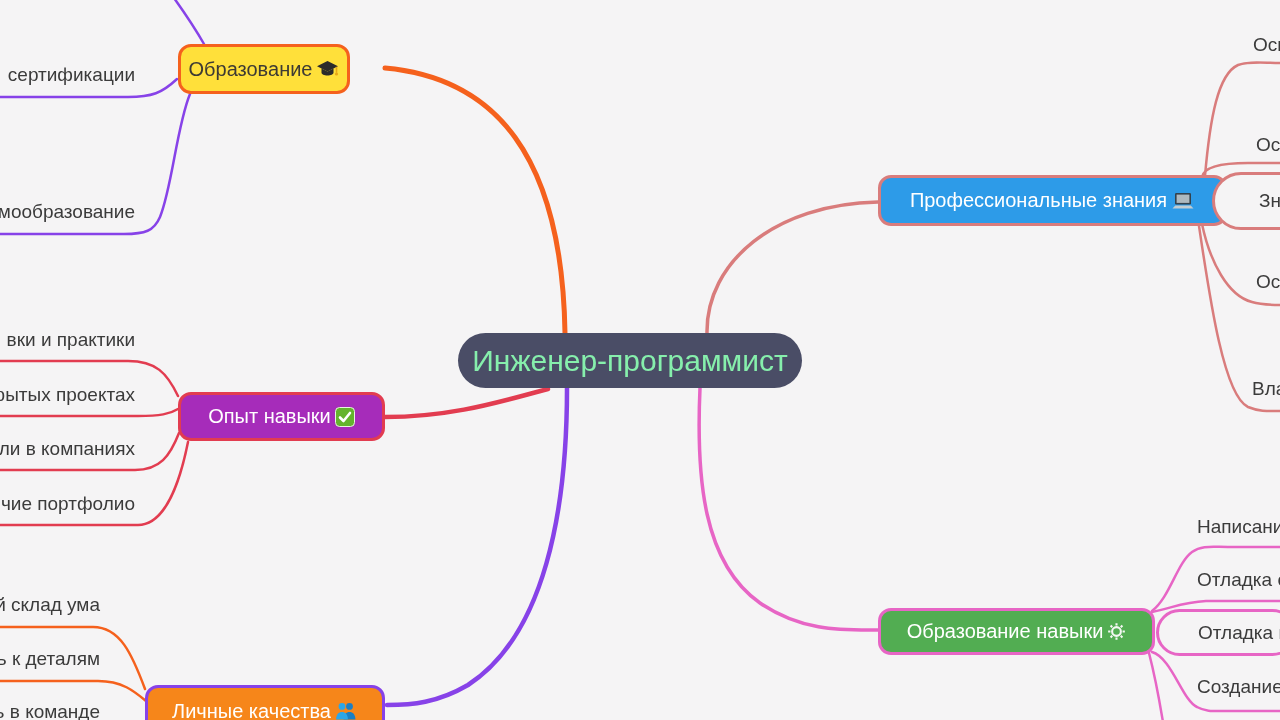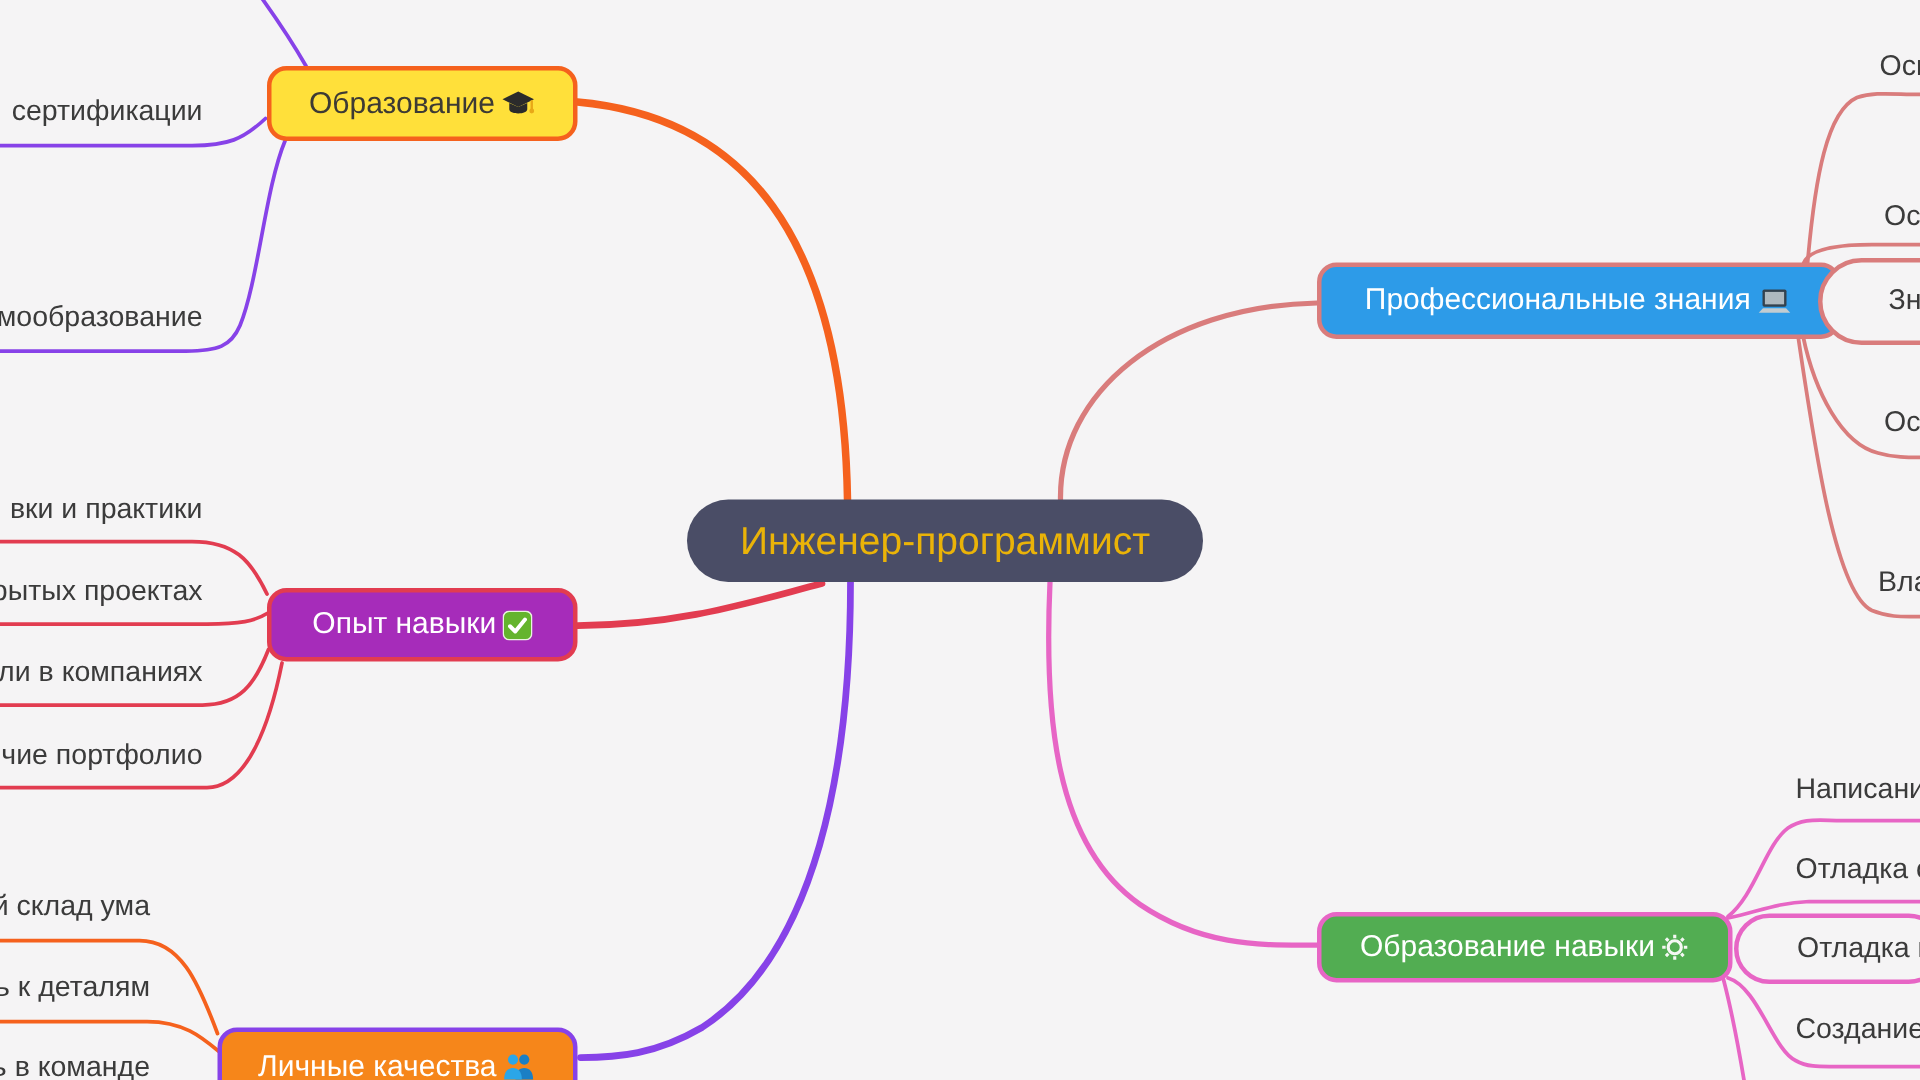--- a/index.html
+++ b/index.html
@@ -20,21 +20,21 @@
   }
   #links{position:absolute; left:0; top:0;}
   .node{
     position:absolute; display:flex; align-items:center; justify-content:center;
     gap:4px; white-space:nowrap; box-sizing:border-box;
     border-radius:13px; font-size:20px; color:#fff;
   }
   .node .lbl{display:inline-block;}
   .node-root{
     background:var(--root-fill); border:none; border-radius:28px;
-    font-size:26px; color:#eab308;
+    font-size:30px; color:#86efac;
   }
   .node-edu{background:var(--edu-fill); border:3px solid var(--edu-border); color:#3d3a34;}
   .node-exp{background:var(--exp-fill); border:3px solid var(--exp-border);}
   .node-per{background:var(--per-fill); border:3px solid var(--per-border);}
   .node-kno{background:var(--kno-fill); border:3px solid var(--kno-border);}
   .node-pra{background:var(--pra-fill); border:3px solid var(--pra-border);}
   .pill{
     position:absolute; box-sizing:border-box; background:var(--bg);
     display:flex; align-items:center; white-space:nowrap;
     font-size:19px; color:var(--leaf);
@@ -81,21 +81,21 @@
     <path d="M 1152 611 C 1170 597 1177 563 1192 552 C 1202 545 1212 547 1228 547 L 1282 547" stroke="#e765c5" stroke-width="2.5"></path>
     <path d="M 1152 612 C 1172 608 1183 602 1206 601 L 1282 601" stroke="#e765c5" stroke-width="2.5"></path>
     <path d="M 1152 652 C 1172 658 1182 700 1197 707 C 1206 712 1214 711 1230 711 L 1282 711" stroke="#e765c5" stroke-width="2.5"></path>
     <path d="M 1149 653 C 1155 676 1159 698 1163 722" stroke="#e765c5" stroke-width="2.5"></path>
   </svg>
 
   <div class="node node-root" style="left:458px; top:333px; width:344px; height:55px;">
     <span class="lbl">Инженер-программист</span>
   </div>
 
-  <div class="node node-edu" style="left:178px; top:44px; width:207px; height:50px;">
+  <div class="node node-edu" style="left:178px; top:44px; width:172px; height:50px;">
     <span class="lbl">Образование</span>
     <span class="icon">
       <svg width="23" height="19" viewBox="0 0 23 19">
         <polygon points="11.5,1 22,6.2 11.5,11.4 1,6.2" fill="#2b2b2b"></polygon>
         <path d="M 5.5 8.6 v 4.2 c 0 1.6 2.7 2.8 6 2.8 s 6 -1.2 6 -2.8 V 8.6 L 11.5 11.4 Z" fill="#2b2b2b"></path>
         <path d="M 20.5 6.8 v 6" stroke="#e8a817" stroke-width="1.6"></path>
         <circle cx="20.5" cy="14" r="1.6" fill="#e8a817"></circle>
       </svg>
     </span>
   </div>

